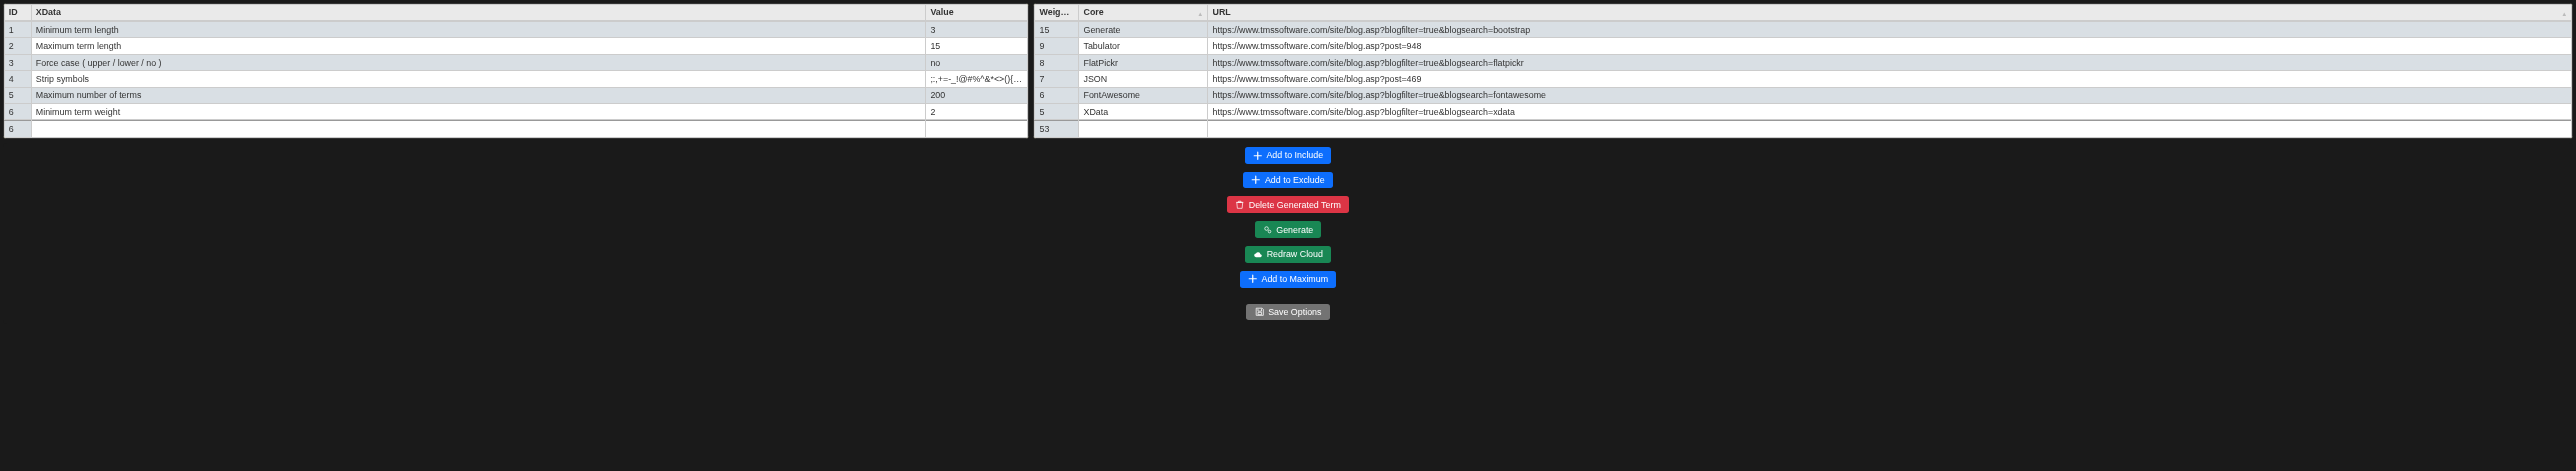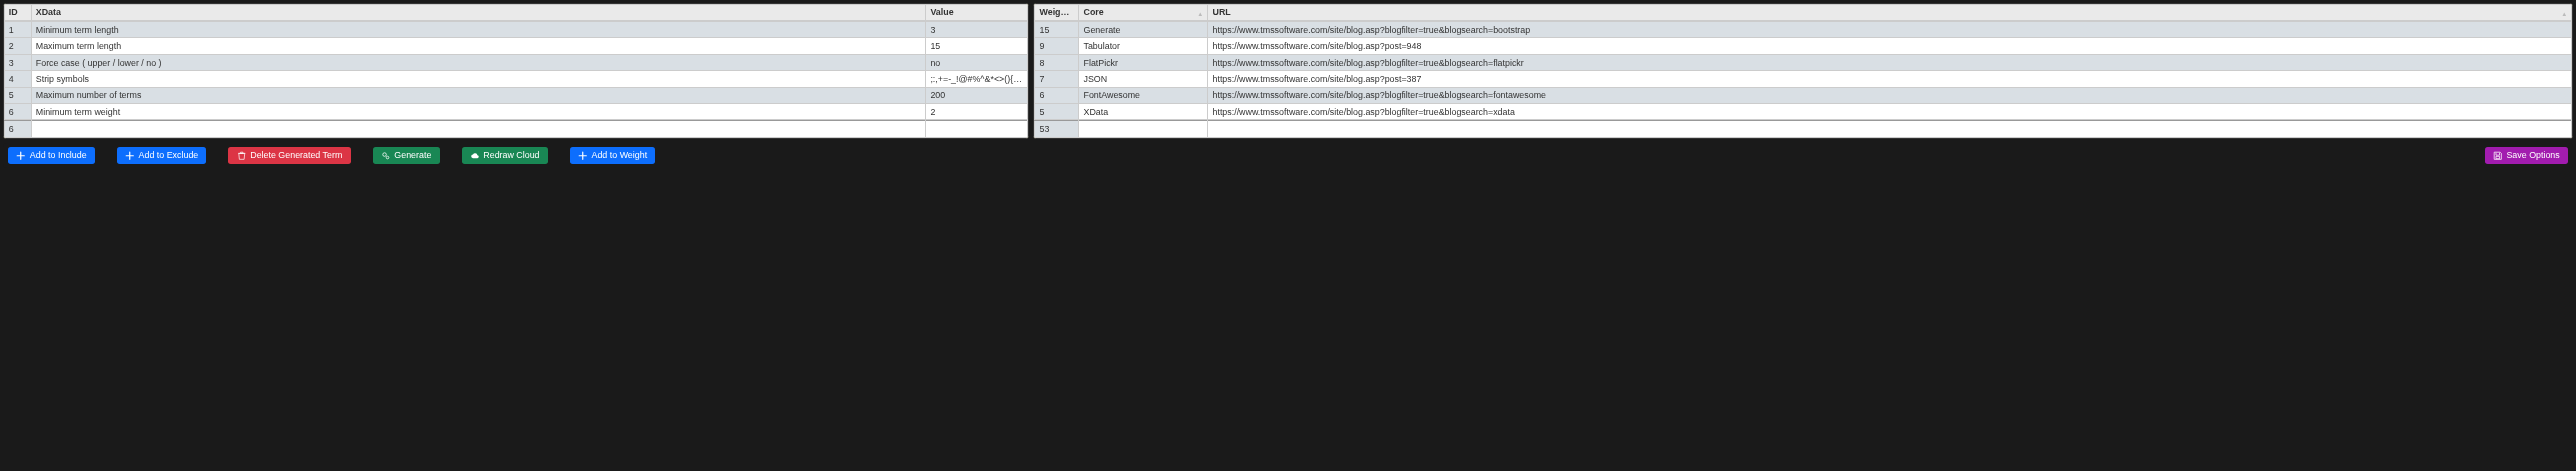--- a/index.html
+++ b/index.html
@@ -89,42 +89,44 @@
   }
 
   .empty-fill {
     flex: 1;
     background: #f5f5f5;
   }
 
   
   .toolbar {
     display: flex;
-    gap: 22px;
+    align-items: center;
+    gap: 8px;
     padding: 4.1px 5.4px;
     background: #1a1a1a;
     border-radius: 4.1px;
     margin: 1.4px 2.7px 2.7px 2.7px;
+    flex-direction: column;
   }
   .btn {
     display: inline-flex;
     align-items: center;
     gap: 4.1px;
     padding: 3.4px 8.2px;
     border: none;
     border-radius: 2.7px;
     font-size: 8.9px;
     color: #fff;
     cursor: pointer;
     font-weight: 500;
   }
   .btn-blue   { background: #0d6efd; }
   .btn-red    { background: #dc3545; }
   .btn-green  { background: #198754; }
-  .btn-greenB { background: #a21caf; }
+  .btn-greenB { background: #737373; }
   .spacer { flex: 1; }
   .icon { width: 9.5px; height: 9.5px; display: inline-block; fill: currentColor; }
 
   .urlcell { color: #333; }
 </style>
 </head>
 <body>
 
 <div class="container">
 
@@ -246,21 +248,21 @@
                 <td class="urlcell">https://www.tmssoftware.com/site/blog.asp?post=948</td>
               </tr>
               <tr>
                 <td class="col-id">8</td>
                 <td>FlatPickr</td>
                 <td class="urlcell">https://www.tmssoftware.com/site/blog.asp?blogfilter=true&amp;blogsearch=flatpickr</td>
               </tr>
               <tr>
                 <td class="col-id">7</td>
                 <td>JSON</td>
-                <td class="urlcell">https://www.tmssoftware.com/site/blog.asp?post=387</td>
+                <td class="urlcell">https://www.tmssoftware.com/site/blog.asp?post=469</td>
               </tr>
               <tr>
                 <td class="col-id">6</td>
                 <td>FontAwesome</td>
                 <td class="urlcell">https://www.tmssoftware.com/site/blog.asp?blogfilter=true&amp;blogsearch=fontawesome</td>
               </tr>
               <tr>
                 <td class="col-id">5</td>
                 <td>XData</td>
                 <td class="urlcell">https://www.tmssoftware.com/site/blog.asp?blogfilter=true&amp;blogsearch=xdata</td>
@@ -315,21 +317,21 @@
     <button class="btn btn-green">
       <svg class="icon" viewBox="0 0 16 16">
           <path d="M5 12a3 3 0 010-6 4 4 0 017.5 1A2.5 2.5 0 0112 12H5z" fill="#fff"></path>
         </svg>
       <span>Redraw Cloud</span>
     </button>
     <button class="btn btn-blue">
       <svg class="icon" viewBox="0 0 16 16">
           <path d="M8 2v12M2 8h12" stroke="#fff" stroke-width="2" stroke-linecap="round"></path>
         </svg>
-      <span>Add to Weight</span>
+      <span>Add to Maximum</span>
     </button>
     <div class="spacer"></div>
     <button class="btn btn-greenB">
       <svg class="icon" viewBox="0 0 16 16">
           <path d="M2 2h10l2 2v10H2V2zm3 1v4h6V3M5 13h6v-4H5v4z" fill="none" stroke="#fff" stroke-width="1.3"></path>
         </svg>
       <span>Save Options</span>
     </button>
   </div>
 

